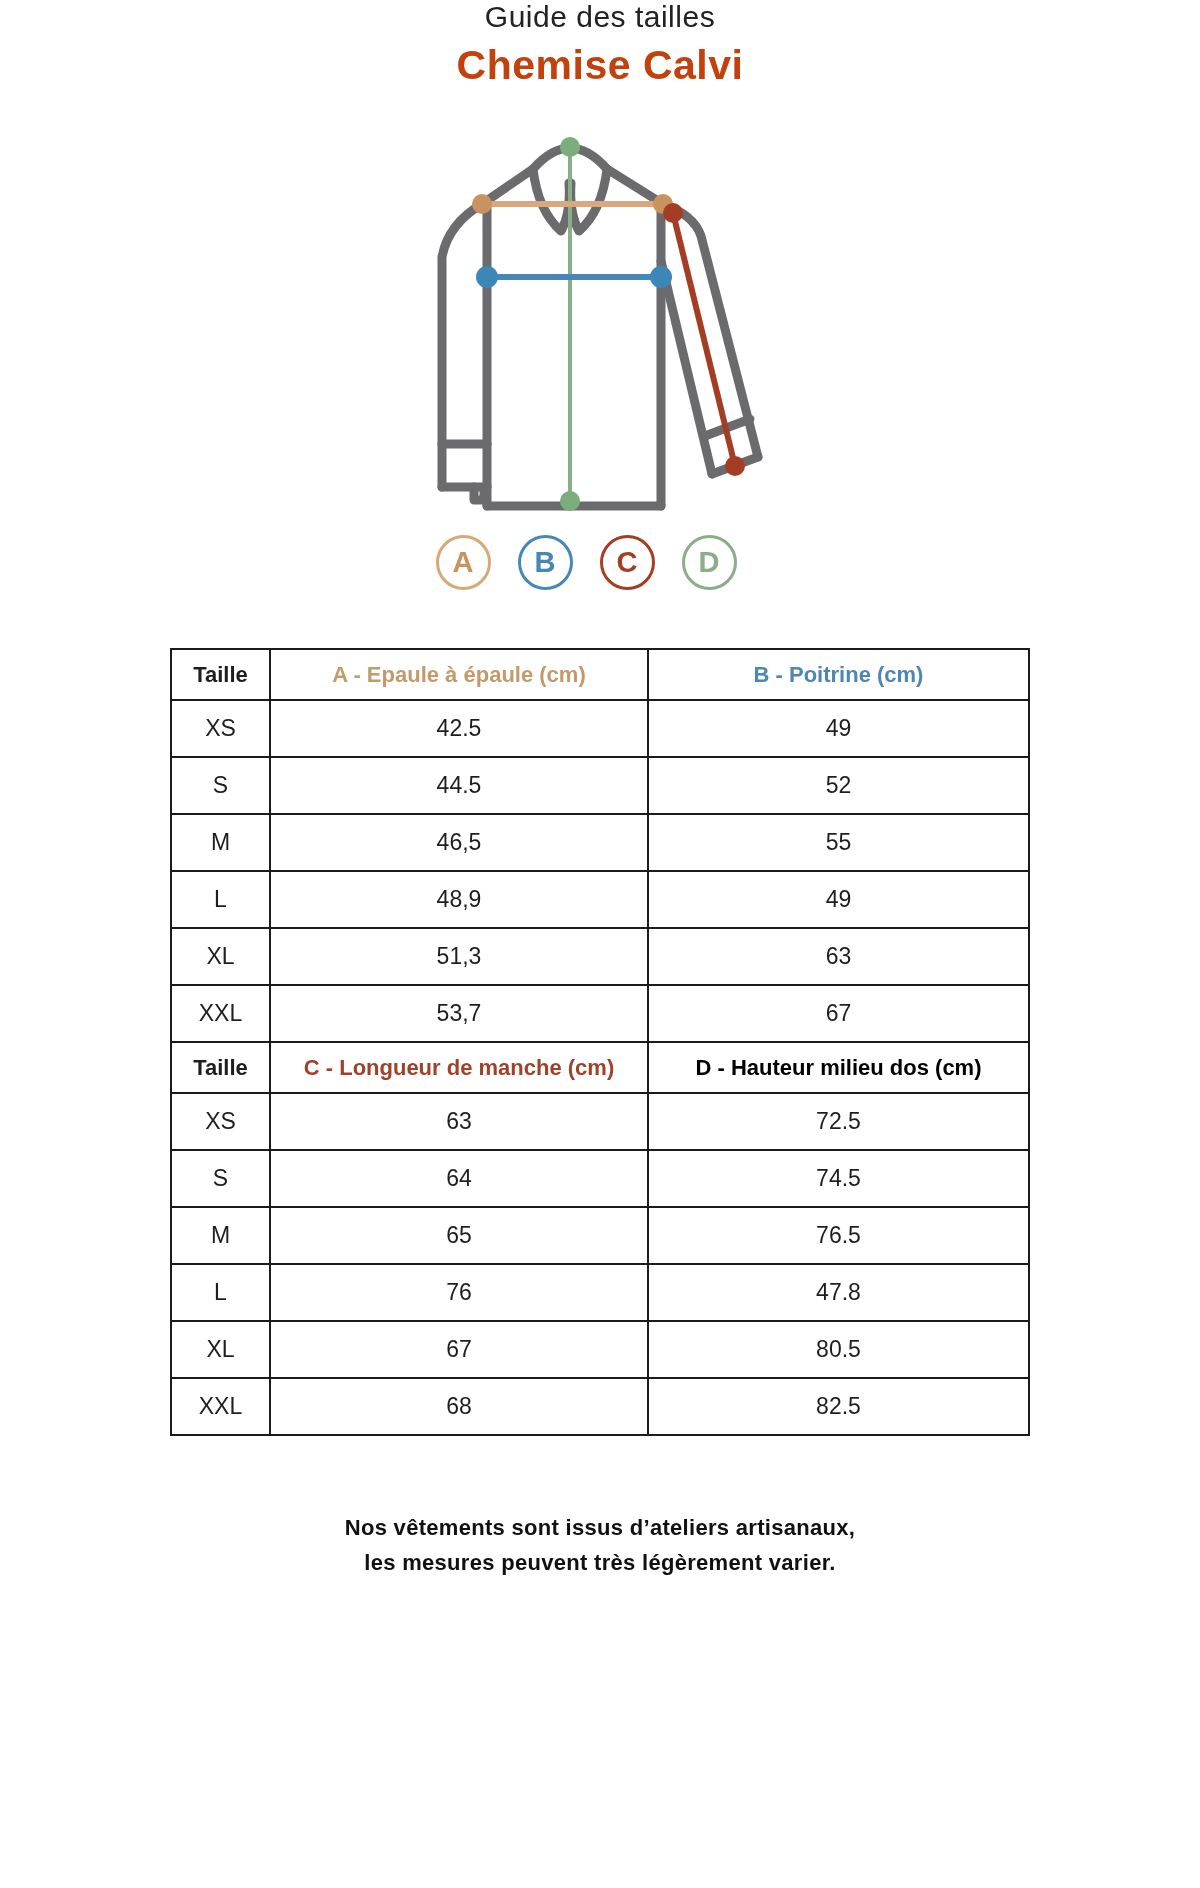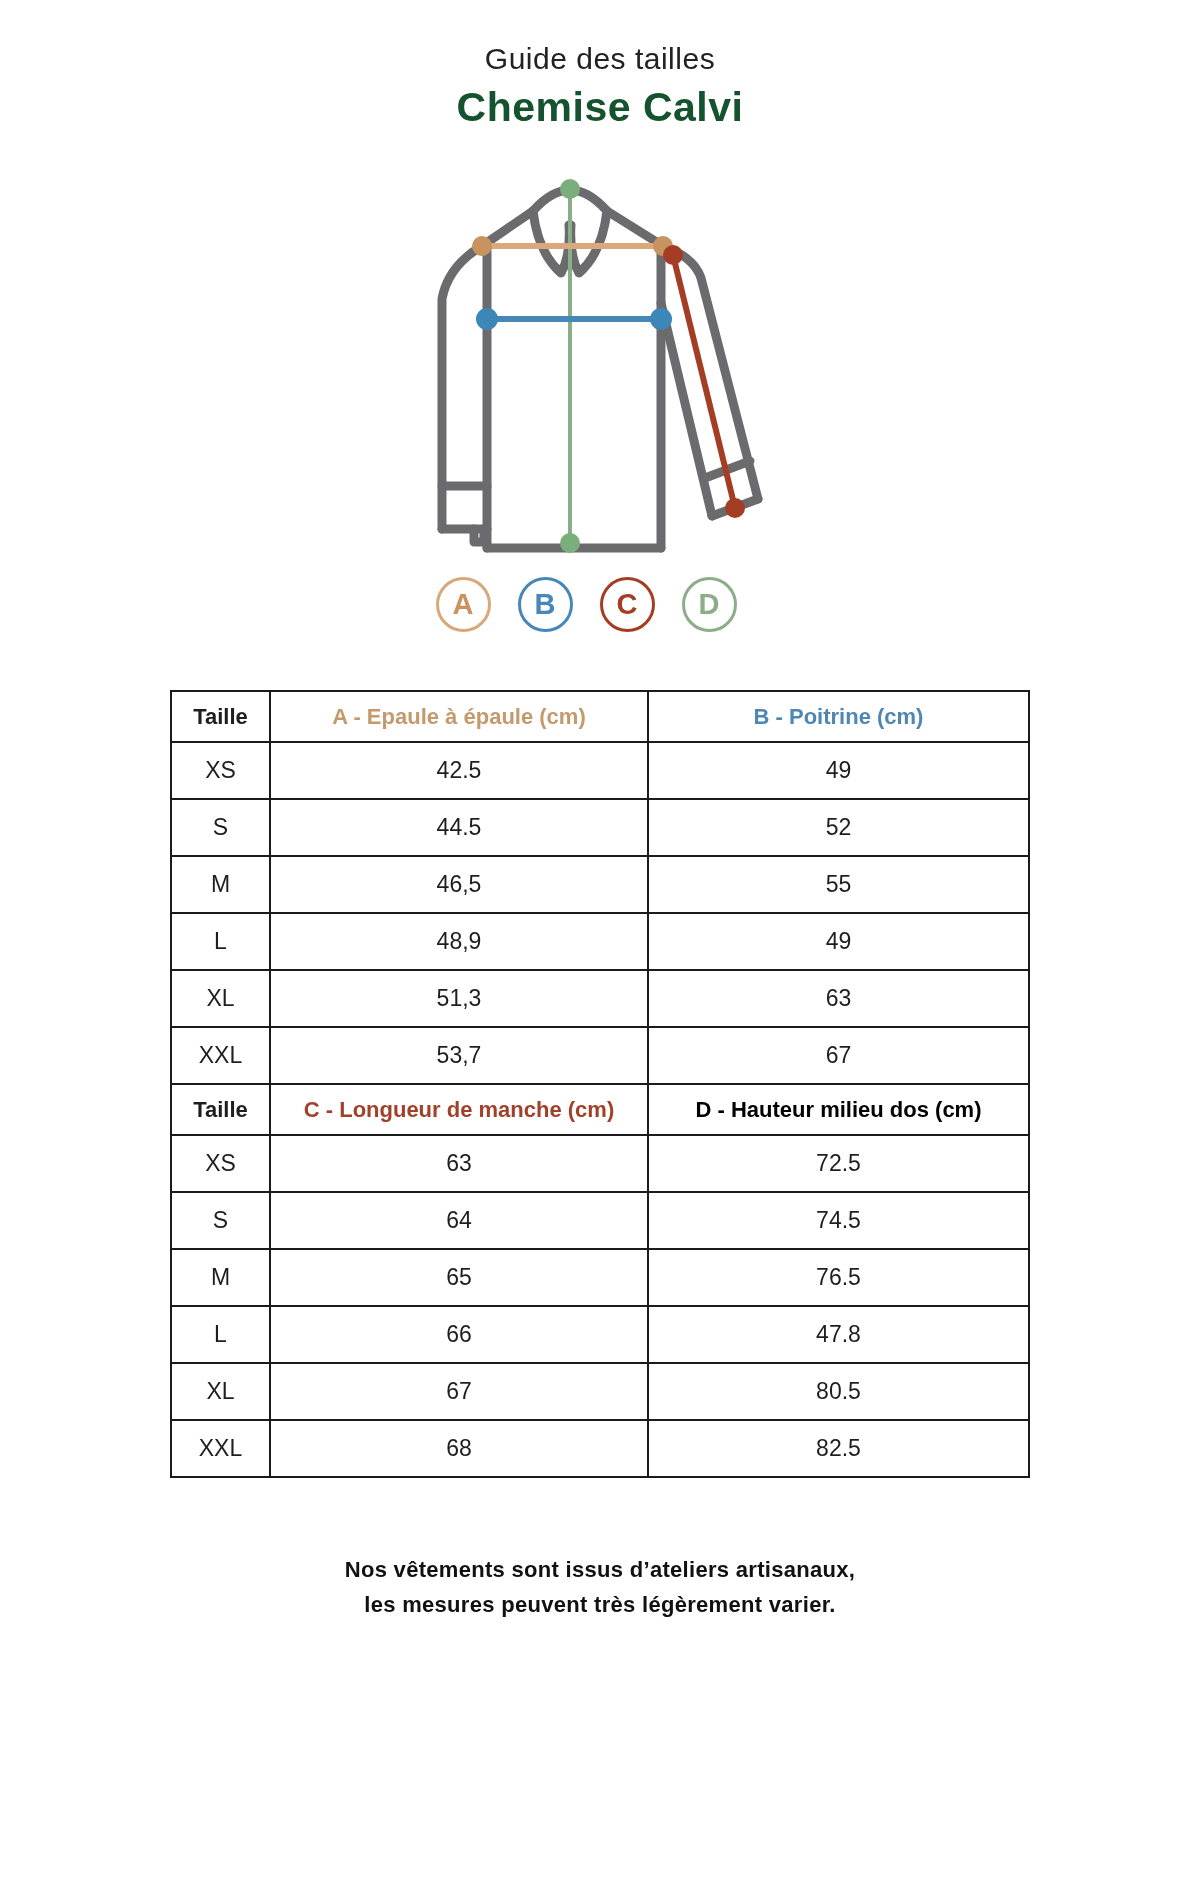--- a/index.html
+++ b/index.html
@@ -5,31 +5,31 @@
   * { margin: 0; padding: 0; box-sizing: border-box; }
   html, body { background: #ffffff; }
   body {
     width: 1200px;
     height: 1888px;
     font-family: "Liberation Sans", sans-serif;
     color: #1e1e1e;
     overflow: hidden;
     position: relative;
   }
-  .titles { text-align: center; padding-top: 42px; }
+  .titles { text-align: center; }
   .subtitle {
     font-size: 30px;
     font-weight: 400;
     color: #222;
     letter-spacing: 0.5px;
   }
   .product-title {
     font-size: 41px;
     font-weight: 700;
-    color: #14532d;
+    color: #c2410c;
     margin-top: 8px;
     letter-spacing: 0.5px;
   }
   .diagram-wrap { position: relative; width: 1200px; }
   .legend-row {
     display: flex;
     justify-content: center;
     gap: 27px;
     position: relative;
     left: -14px;
@@ -216,21 +216,21 @@
       <td>64</td>
       <td>74.5</td>
     </tr>
     <tr class="data-row">
       <td class="size-cell">M</td>
       <td>65</td>
       <td>76.5</td>
     </tr>
     <tr class="data-row">
       <td class="size-cell">L</td>
-      <td>66</td>
+      <td>76</td>
       <td>47.8</td>
     </tr>
     <tr class="data-row">
       <td class="size-cell">XL</td>
       <td>67</td>
       <td>80.5</td>
     </tr>
     <tr class="data-row">
       <td class="size-cell">XXL</td>
       <td>68</td>

